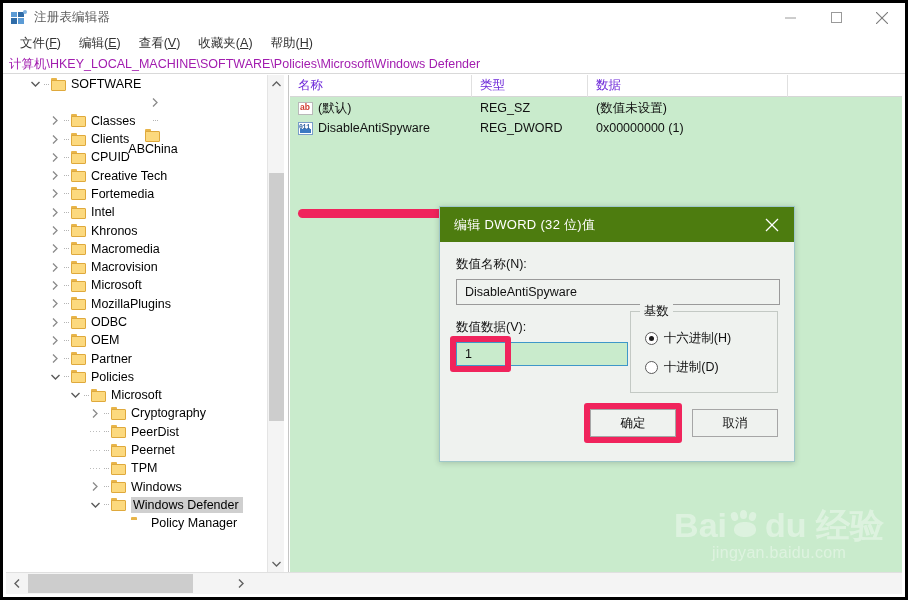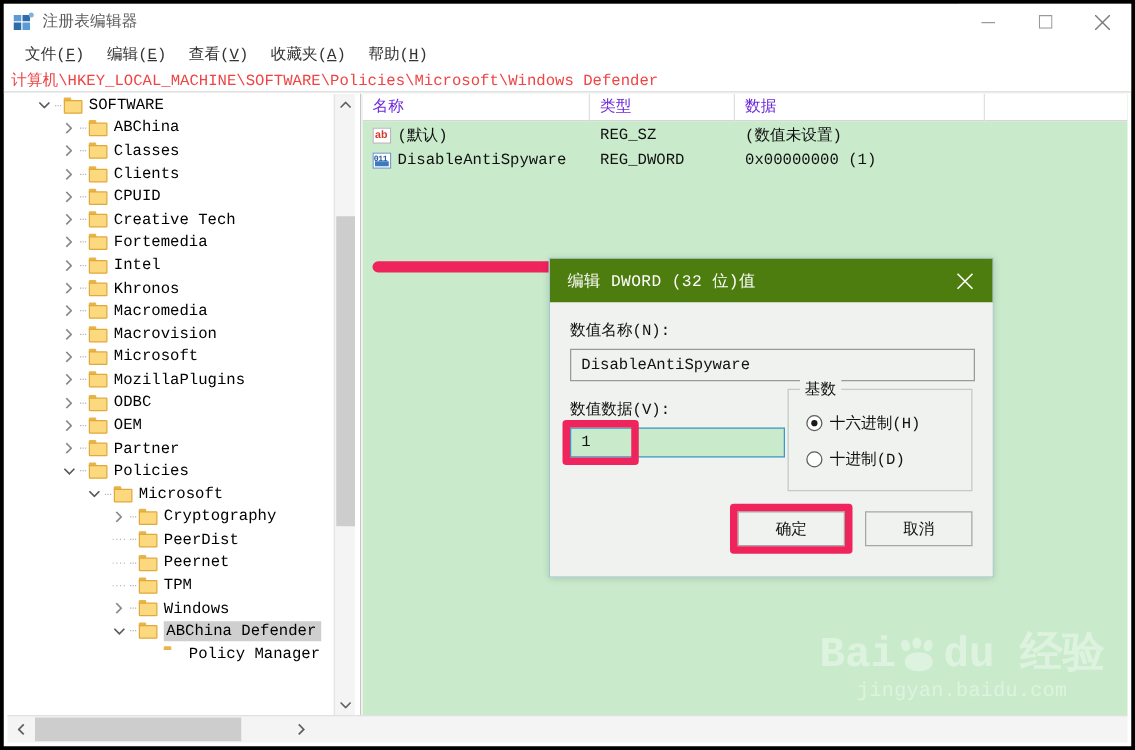--- a/index.html
+++ b/index.html
@@ -10,21 +10,20 @@
     background: #000;
     font-family: "Liberation Sans", "DejaVu Sans", sans-serif;
   }
 
   #app {
     position: absolute; left: 0; top: 0;
     width: 908px; height: 600px;
     background: #ffffff;
     border: 3px solid #000000;
     overflow: hidden;
-    font-family: Liberation Mono, monospace;
   }
 
   
   #titlebar {
     position: absolute; left: 0; top: 0; right: 0; height: 29px;
     background: #ffffff;
     display: flex; align-items: center;
   }
   #app-icon {
     width: 16px; height: 16px; margin-left: 8px; margin-right: 7px;
@@ -57,21 +56,21 @@
   }
   .menu-item { padding: 2px 9px; white-space: nowrap; }
   .menu-item .ul { text-decoration: underline; }
 
   
   #addressbar {
     position: absolute; left: 0; top: 52px; right: 0; height: 19px;
     background: #ffffff;
     border-bottom: 1px solid #d9d9d9;
     display: flex; align-items: center;
-    font-size: 12.5px; color: #ef4444;
+    font-size: 12.5px; color: #a21caf;
     padding-left: 6px; white-space: nowrap; overflow: hidden;
   }
 
   
   #tree-pane {
     position: absolute; left: 3px; top: 72px; width: 283px; bottom: 25px;
     background: #ffffff;
     border-right: 1px solid #c6c6c6;
     overflow: hidden;
   }
@@ -373,21 +372,21 @@
           </span>
           <span class="dots">
             <i></i>
           </span>
           <span class="folder">
             <span class="tab"></span>
             <span class="body"></span>
           </span>
           <span class="tlabel">SOFTWARE</span>
         </div>
-        <div class="tnode" style="padding-left: 42px;">
+        <div class="tnode" style="padding-left: 42px; flex-direction: column;">
           <span class="twist">
             <svg width="6" height="9" viewBox="0 0 6 9">
               <polyline points="1,0.5 5,4.5 1,8.5" fill="none" stroke="#8a8a8a" stroke-width="1.3"></polyline>
             </svg>
           </span>
           <span class="dots">
             <i></i>
           </span>
           <span class="folder">
             <span class="tab"></span>
@@ -716,21 +715,21 @@
               <polyline points="0.5,1 4.5,5 8.5,1" fill="none" stroke="#5a5a5a" stroke-width="1.4"></polyline>
             </svg>
           </span>
           <span class="dots">
             <i></i>
           </span>
           <span class="folder">
             <span class="tab"></span>
             <span class="body"></span>
           </span>
-          <span class="tlabel">ABChina Defender</span>
+          <span class="tlabel">Windows Defender</span>
         </div>
         <div class="tnode" style="padding-left: 102px;">
           <span class="twist"></span>
           <span class="dots"></span>
           <span class="folder">
             <span class="tab"></span>
           </span>
           <span class="tlabel">Policy Manager</span>
         </div>
       </div>

